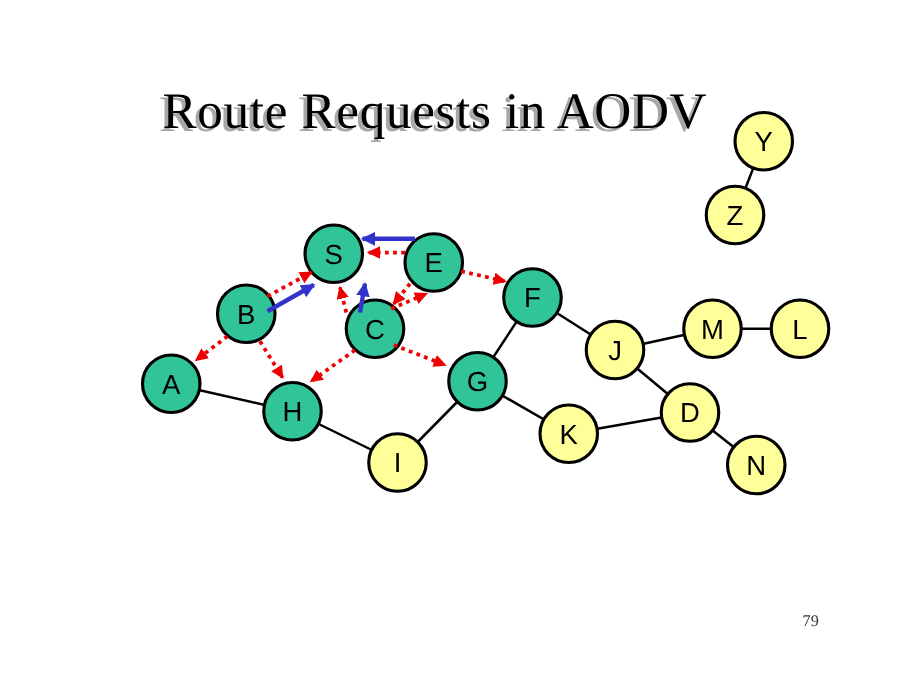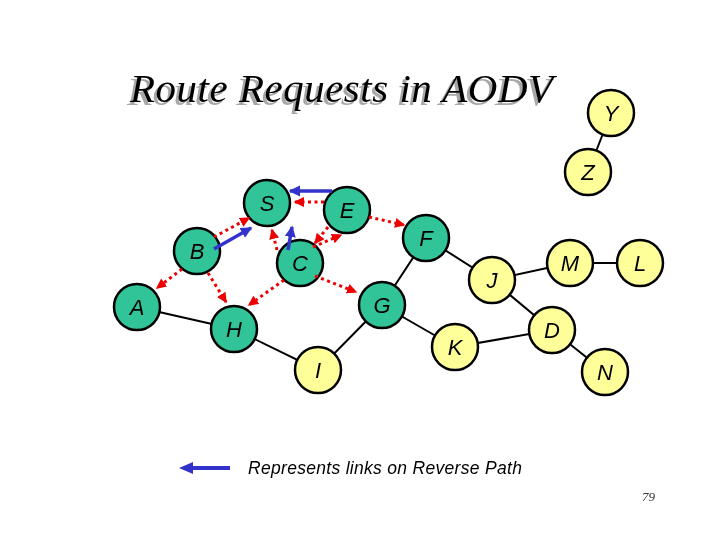--- a/index.html
+++ b/index.html
@@ -1,18 +1,18 @@
 <!DOCTYPE html>
 <html style="--visited-fill: #30C498; --unvisited-fill: #FFFF99; --node-border: #000000; --edge-color: #000000; --rreq-color: #EE0000; --rev-color: #3333CC;"><head>
 <meta charset="utf-8">
 <style>
   html, body { margin:0; padding:0; background:#ffffff; }
   .slide {
     position:relative; width:719px; height:540px; background:#ffffff;
-    overflow:hidden; font-family:"Liberation Sans", sans-serif;font-style:italic;
+    overflow:hidden; font-family:"Liberation Sans", sans-serif;
   }
   .title {
     position:absolute; left:130px; top:66px; margin:0;
     font-family:"Liberation Serif", serif; font-weight:400;
     font-size:41px; line-height:1.1; color:#000;
     letter-spacing:0.5px; white-space:nowrap;
     text-shadow:-3px 3px 0 #a8a8a8;
     z-index:1;
   }
   #graph { position:absolute; left:0; top:0; z-index:2; }
@@ -153,23 +153,16 @@
         <line x1="313" y1="247" x2="341" y2="235" class="rreq" marker-end="url(#arrow-red)"></line>
         <line x1="328" y1="227" x2="315" y2="243" class="rreq" marker-end="url(#arrow-red)"></line>
         <line x1="324" y1="202" x2="295" y2="202" class="rreq" marker-end="url(#arrow-red)"></line>
         <line x1="369" y1="217" x2="404" y2="225" class="rreq" marker-end="url(#arrow-red)"></line>
         <line x1="214" y1="249" x2="251" y2="228" class="rev" marker-end="url(#arrow-blue)"></line>
         <line x1="288" y1="250" x2="292" y2="227" class="rev" marker-end="url(#arrow-blue)"></line>
         <line x1="332" y1="191" x2="290" y2="191" class="rev" marker-end="url(#arrow-blue)"></line>
       </g>
   </svg>
 
-  <div class="legend">
-    <svg class="legend-arrow-svg" width="54" height="16" viewBox="0 0 54 16">
-      <line x1="52" y1="8" x2="13" y2="8" stroke="#3333CC" stroke-width="4" class="legend-arrow-line"></line>
-      <path d="M1,8 L15,2 L15,14 Z" fill="#3333CC" class="legend-arrow-head"></path>
-    </svg>
-    <span class="legend-text">Represents links on Reverse Path</span>
-  </div>
 
   <div class="page-number">79</div>
 
 </div>
 
 </body></html>

